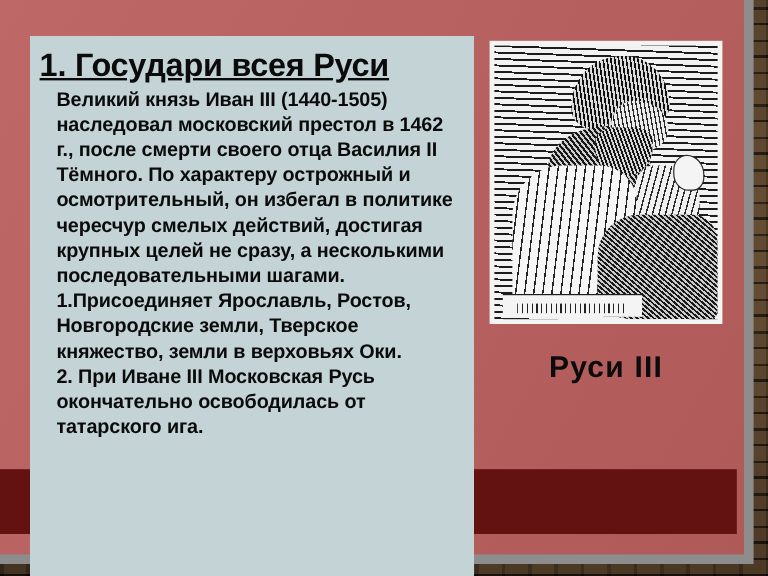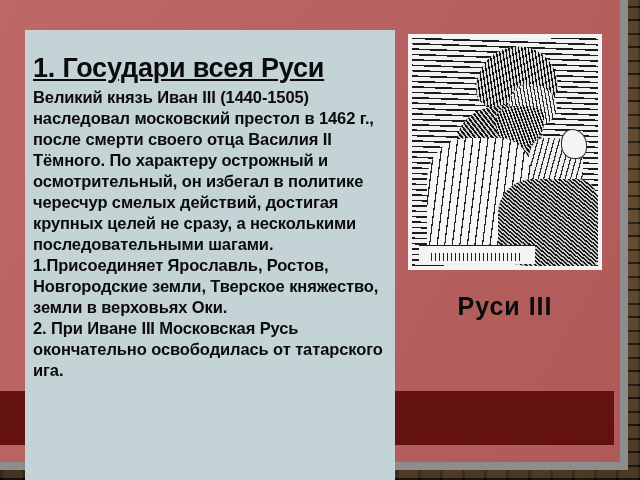--- a/index.html
+++ b/index.html
@@ -73,35 +73,35 @@
 
   
   .text-panel {
     position: absolute;
     left: 25px;
     top: 30px;
     width: 370px;
     height: 450px;
     background: #c3d3d6;
     box-sizing: border-box;
-    padding: 24px 8px 0 8px;
+    padding: 10px 8px 0 8px;
     overflow: hidden;
   }
   .panel-title {
     margin: 0;
     font-size: 27px;
     font-weight: bold;
     line-height: 1.06;
     color: #0b0b0b;
     text-decoration: underline;
     text-underline-offset: 2px;
     letter-spacing: -0.2px;
   }
   .panel-body {
-    margin: 4px 0 0 0;
+    margin: 4px 0 0 14px;
     font-size: 16.5px;
     font-weight: bold;
     line-height: 21px;
     color: #0b0b0b;
     letter-spacing: -0.1px;
     white-space: pre-wrap;
   }
 
   
   .portrait-frame {

